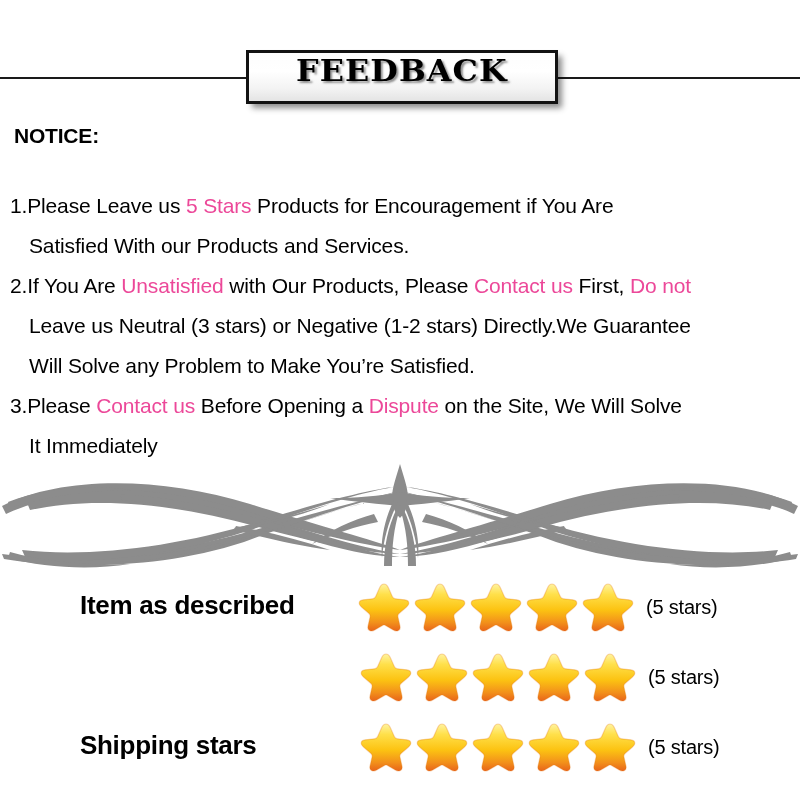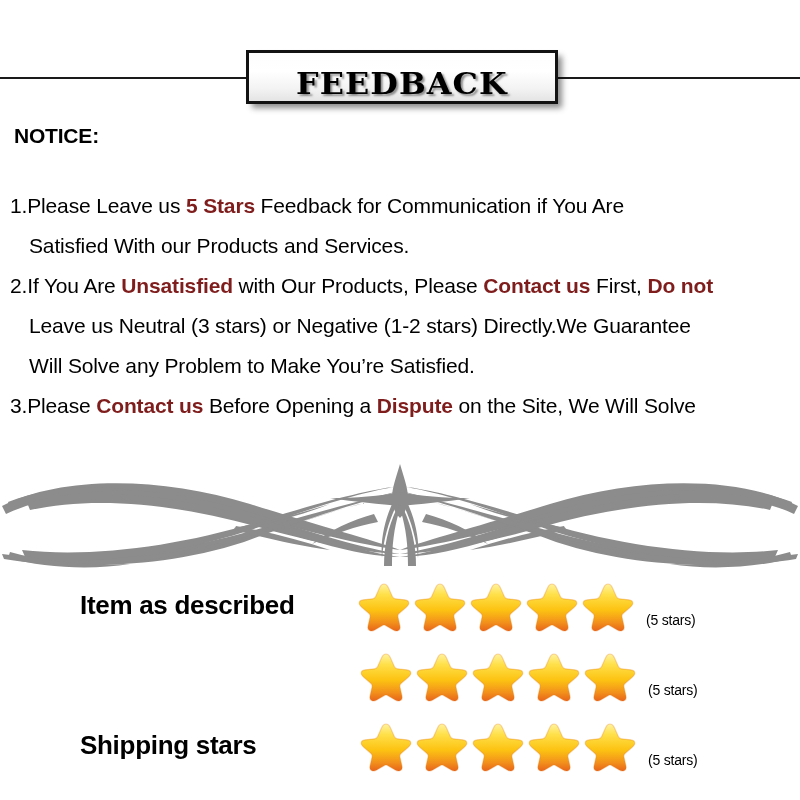--- a/index.html
+++ b/index.html
@@ -33,21 +33,21 @@
 
   .banner-box {
     position: absolute;
     left: 246px; top: 6px;
     width: 306px; height: 48px;
     border: 3px solid #121212;
     background: linear-gradient(to bottom,
         #fdfdfd 0%, #ffffff 38%, #f3f3f3 74%, #e4e4e4 100%);
     box-shadow: 5px 5px 6px -1px rgba(0,0,0,0.45);
     display: flex;
-    align-items: flex-end;
+    align-items: flex-start;
     justify-content: center;
   }
   .banner-title {
     font-family: "DejaVu Serif", serif;
     font-weight: bold;
     font-size: 30px;
     letter-spacing: 1px;
     color: #000000;
     text-shadow: 2px 2px 2px rgba(110,110,110,0.75);
     transform: scaleX(1.06);
@@ -69,21 +69,21 @@
     width: 800px;
   }
   .nline {
     font-size: 21px;
     line-height: 40px;
     white-space: nowrap;
     letter-spacing: -0.15px;
   }
   .nline.lead   { padding-left: 10px; }
   .nline.indent { padding-left: 29px; }
-  .hl { color: #7f1d1d; font-weight: bold; }
+  .hl { color: #ec4899; }
 
   
   .flourish {
     position: absolute;
     left: 0; top: 458px;
     width: 800px; height: 110px;
   }
   .flourish svg { display: block; width: 800px; height: 110px; }
 
   
@@ -109,22 +109,22 @@
     display: flex;
     align-items: center;
   }
   .star {
     width: 56px; height: 54px;
     display: block;
     flex: 0 0 auto;
   }
   .rating-count {
     position: absolute;
-    left: 646px; top: 36px;
-    font-size: 14px;
+    left: 646px; top: 20px;
+    font-size: 20px;
     letter-spacing: -0.2px;
   }
   
   .row-1 .stars { left: 356px; }
   .row-2 .stars { left: 358px; }
   .row-3 .stars { left: 358px; }
   .row-2 .rating-count { left: 648px; }
   .row-3 .rating-count { left: 648px; }
 </style>
 </head>
@@ -134,26 +134,27 @@
   <div class="rule left"></div>
   <div class="rule right"></div>
   <div class="banner-box">
     <span class="banner-title">FEEDBACK</span>
   </div>
 </div>
 
 <div class="notice-heading">NOTICE:</div>
 
 <div class="notice-lines" id="notice-lines">
-    <div class="nline lead"><span>1.Please Leave us  </span><span class="hl">5 Stars</span><span>  Feedback for  Communication  if You Are</span></div>
+    <div class="nline lead"><span>1.Please Leave us  </span><span class="hl">5 Stars</span><span>  Products for  Encouragement  if You Are</span></div>
     <div class="nline indent"><span>Satisfied With our Products and Services.</span></div>
     <div class="nline lead"><span>2.If You Are </span><span class="hl">Unsatisfied</span><span> with Our Products, Please </span><span class="hl">Contact us</span><span> First, </span><span class="hl">Do not</span></div>
     <div class="nline indent"><span>Leave us Neutral (3 stars) or Negative (1-2 stars) Directly.We Guarantee</span></div>
     <div class="nline indent"><span>Will Solve any Problem to Make You’re  Satisfied.</span></div>
     <div class="nline lead"><span>3.Please </span><span class="hl">Contact us</span><span> Before Opening a </span><span class="hl">Dispute</span><span> on the Site, We Will Solve</span></div>
+    <div class="nline indent"><span>It Immediately</span></div>
   </div>
 
 <div class="flourish">
   <svg viewBox="0 0 800 110" xmlns="http://www.w3.org/2000/svg" aria-hidden="true">
     <g id="flourish-art" fill="#8c8c8c">
 
       <g id="half-left">
         <path d="M2 48 C 60 18, 160 18, 250 46 C 330 71, 380 84, 400 92
                  C 372 88, 320 78, 250 57 C 160 30, 66 28, 6 56 Z"></path>
         <path d="M2 96 C 54 104, 150 100, 240 76 C 320 54, 368 40, 400 33

